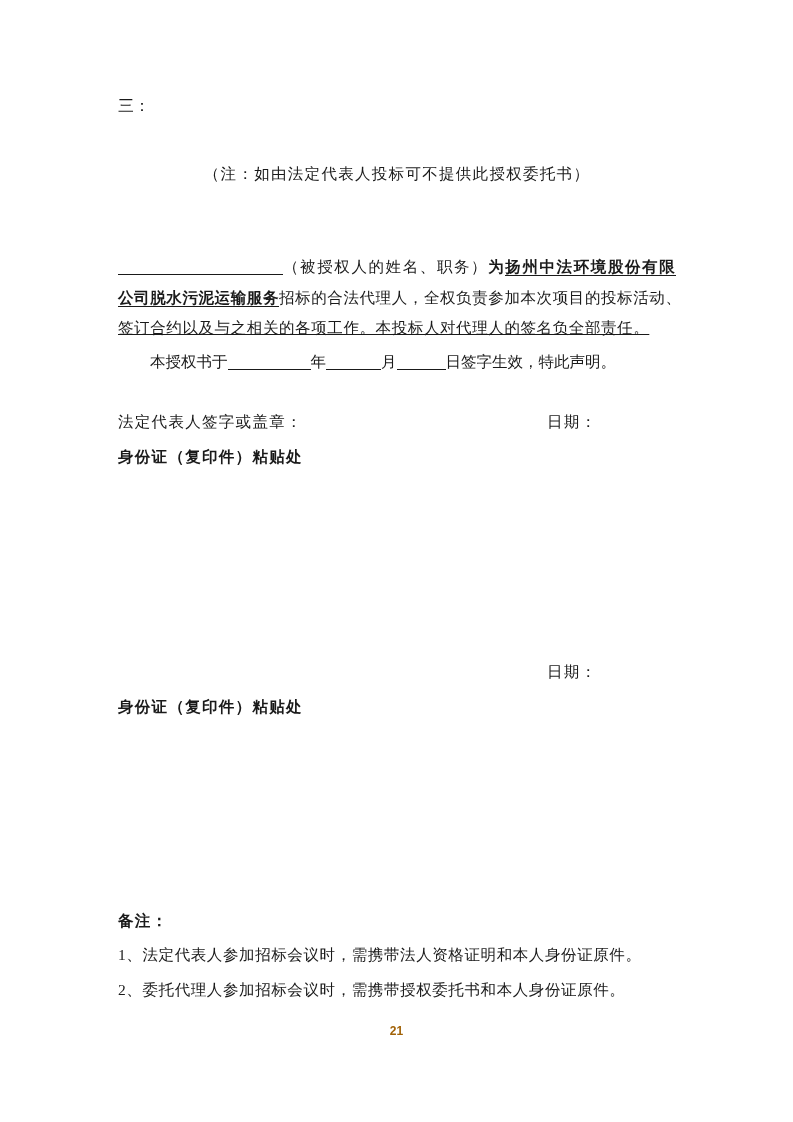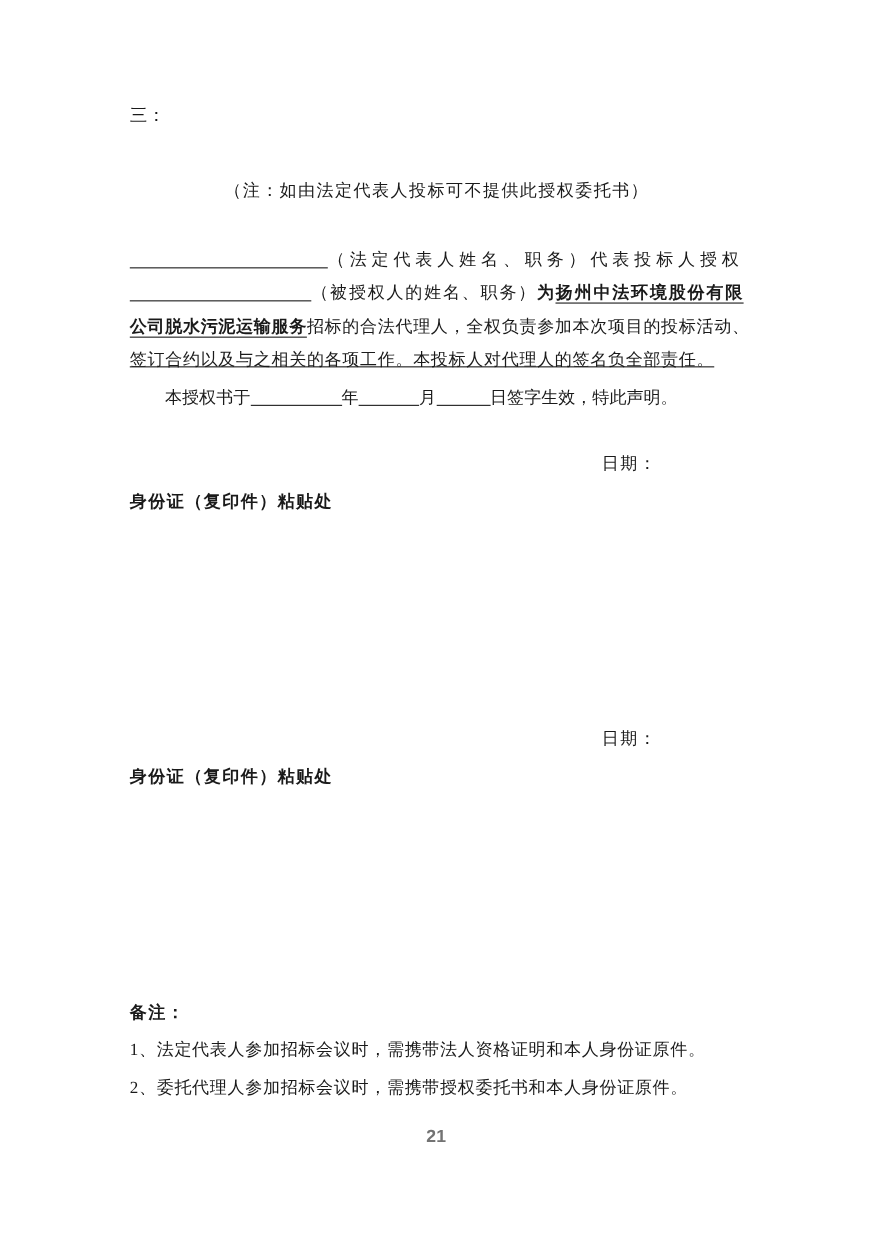--- a/index.html
+++ b/index.html
@@ -26,52 +26,50 @@
   .ls1{letter-spacing:1.3px;}
   .ls-wide{letter-spacing:4.4px;}
   .ls-mid{letter-spacing:1.6px;}
   .ls-body{letter-spacing:0.6px;}
   .indent{padding-left:32px;}
   .title{font-size:16.5px;font-weight:bold;letter-spacing:1px;}
   .datelabel{left:547px;}
   .pagenum{
     left:0;width:793px;text-align:center;
     font-family:"Liberation Sans","DejaVu Sans",sans-serif;
-    font-size:16px;font-weight:bold;color:#737373;
+    font-size:12px;font-weight:bold;color:#a16207;
   }
 </style>
 </head>
 <body>
 
 <div class="page">
 
   <div class="abs content-left" style="top:95px;font-size:16px;">三：</div>
 
 
   <div class="abs centered ls1" style="top:164px;">（注：如由法定代表人投标可不提供此授权委托书）</div>
 
 
-  <div class="abs content-left" style="top:227px;">
-    <span class="blank" style="width:180px;"></span><span class="ls-wide">（法定代表人姓名、职务）代表投标人授权</span>
-  </div>
 
   <div class="abs content-left" style="top:288px;">
     <span class="bold u ls-body">公司脱水污泥运输服务</span><span class="ls-body">招标的合法代理人，全权负责参加本次项目的投标活动、</span>
   </div>
 
   <div class="abs content-left" style="top:257px;">
     <span class="blank" style="width:165px;"></span><span class="ls-mid">（被授权人的姓名、职务）</span><span class="bold ls-mid">为</span><span class="bold u ls-mid">扬州中法环境股份有限</span>
   </div>
 
   <div class="abs content-left ls-body" style="top:318px;text-decoration:underline;">签订合约以及与之相关的各项工作。本投标人对代理人的签名负全部责任。</div>
 
   <div class="abs content-left indent" style="top:352px;">
     <span>本授权书于</span><span class="blank" style="width:83px;"></span><span>年</span><span class="blank" style="width:55px;"></span><span>月</span><span class="blank" style="width:49px;"></span><span>日签字生效，特此声明。</span>
   </div>
 
+  <div class="abs content-left ls1" style="top:412px;">法定代表人签字或盖章：</div>
   <div class="abs datelabel ls1" style="top:412px;">日期：</div>
   <div class="abs content-left bold ls1" style="top:447px;">身份证（复印件）粘贴处</div>
 
   <div class="abs datelabel ls1" style="top:662px;">日期：</div>
   <div class="abs content-left bold ls1" style="top:697px;">身份证（复印件）粘贴处</div>
 
   <div class="abs content-left bold ls1" style="top:911px;">备注：</div>
   <div class="abs content-left ls-body" style="top:945px;">1、法定代表人参加招标会议时，需携带法人资格证明和本人身份证原件。</div>
   <div class="abs content-left ls-body" style="top:980px;">2、委托代理人参加招标会议时，需携带授权委托书和本人身份证原件。</div>
 

